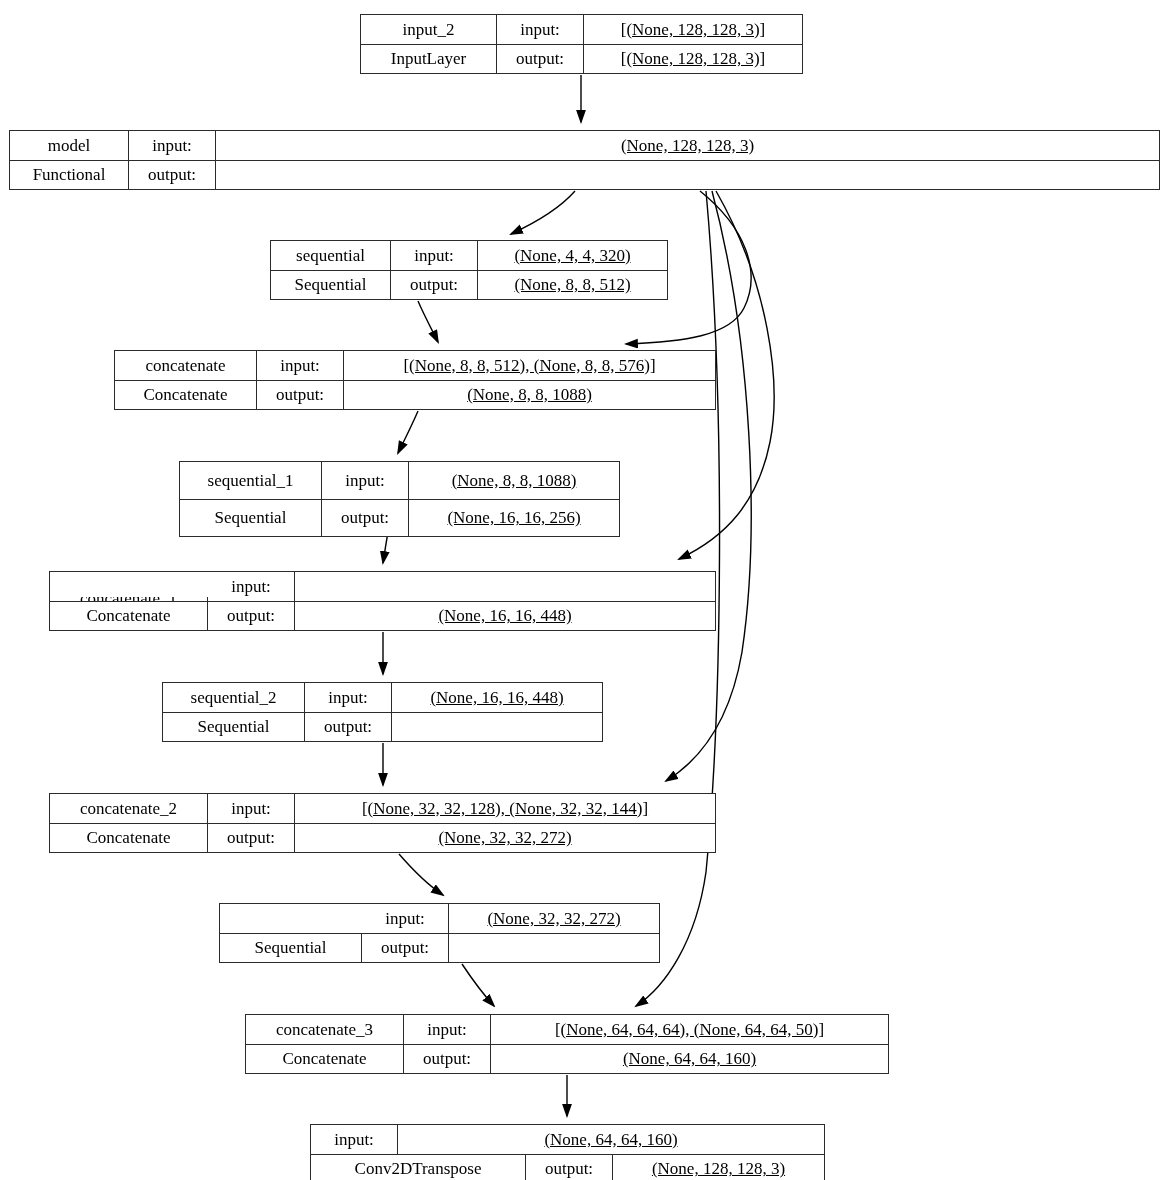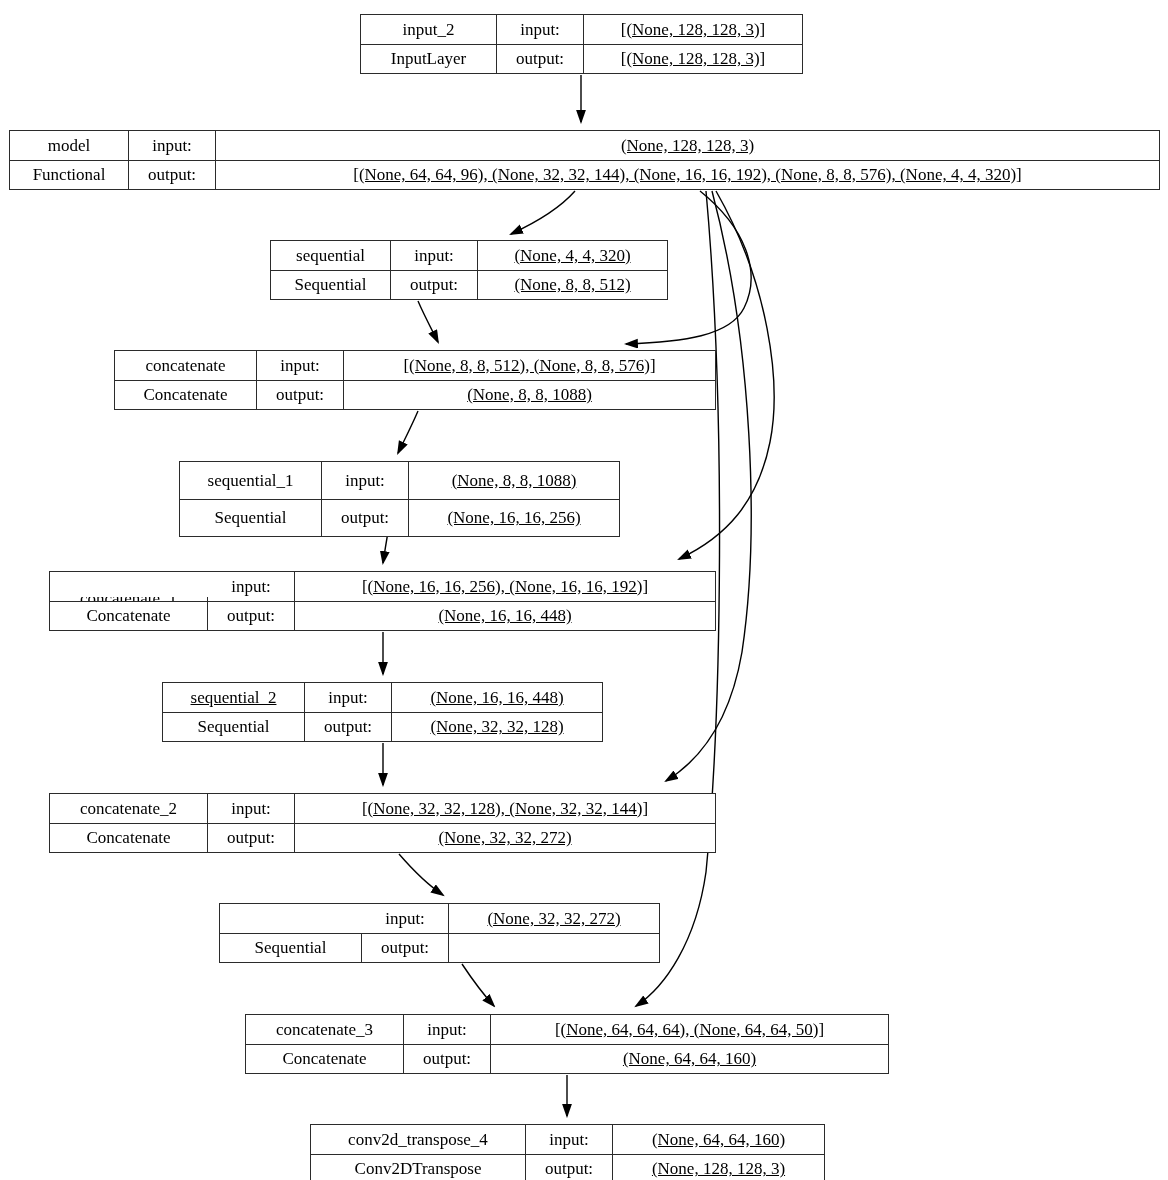--- a/index.html
+++ b/index.html
@@ -120,21 +120,20 @@
       </div>
       <div class="node" style="left: 9px; top: 118px; width: 1151px; height: 60px; text-align: right;">
         <div class="node-row row-top">
           <div class="cell cell-name" style="width: 119px;">model</div>
           <div class="cell cell-io" style="width: 87px;">input:</div>
           <div class="cell cell-shape">(None, 128, 128, 3)</div>
         </div>
         <div class="node-row row-bottom">
           <div class="cell cell-name" style="width: 119px;">Functional</div>
           <div class="cell cell-io" style="width: 87px;">output:</div>
-          <div class="cell cell-shape">[(None, 64, 64, 96), (None, 32, 32, 144), (None, 16, 16, 192), (None, 8, 8, 576), (None, 4, 4, 320)]</div>
         </div>
       </div>
       <div class="node" style="left: 270px; top: 228px; width: 398px; height: 60px;">
         <div class="node-row row-top">
           <div class="cell cell-name" style="width: 120px;">sequential</div>
           <div class="cell cell-io" style="width: 87px;">input:</div>
           <div class="cell cell-shape">(None, 4, 4, 320)</div>
         </div>
         <div class="node-row row-bottom">
           <div class="cell cell-name" style="width: 120px;">Sequential</div>
@@ -163,38 +162,36 @@
         <div class="node-row row-bottom">
           <div class="cell cell-name" style="width: 142px;">Sequential</div>
           <div class="cell cell-io" style="width: 87px;">output:</div>
           <div class="cell cell-shape">(None, 16, 16, 256)</div>
         </div>
       </div>
       <div class="node" style="left: 49px; top: 559px; width: 667px; height: 60px;">
         <div class="node-row row-top">
           <div class="cell cell-name" style="width: 158px; margin-top: 25px;">concatenate_1</div>
           <div class="cell cell-io" style="width: 87px;">input:</div>
-          <div class="cell cell-shape">[(None, 16, 16, 256), (None, 16, 16, 192)]</div>
         </div>
         <div class="node-row row-bottom">
           <div class="cell cell-name" style="width: 158px;">Concatenate</div>
           <div class="cell cell-io" style="width: 87px;">output:</div>
           <div class="cell cell-shape">(None, 16, 16, 448)</div>
         </div>
       </div>
       <div class="node" style="left: 162px; top: 670px; width: 441px; height: 60px;">
         <div class="node-row row-top">
-          <div class="cell cell-name" style="width: 142px; text-decoration: underline;">sequential_2</div>
+          <div class="cell cell-name" style="width: 142px;">sequential_2</div>
           <div class="cell cell-io" style="width: 87px;">input:</div>
           <div class="cell cell-shape">(None, 16, 16, 448)</div>
         </div>
         <div class="node-row row-bottom">
           <div class="cell cell-name" style="width: 142px;">Sequential</div>
           <div class="cell cell-io" style="width: 87px;">output:</div>
-          <div class="cell cell-shape">(None, 32, 32, 128)</div>
         </div>
       </div>
       <div class="node" style="left: 49px; top: 781px; width: 667px; height: 60px;">
         <div class="node-row row-top">
           <div class="cell cell-name" style="width: 158px;">concatenate_2</div>
           <div class="cell cell-io" style="width: 87px;">input:</div>
           <div class="cell cell-shape">[(None, 32, 32, 128), (None, 32, 32, 144)]</div>
         </div>
         <div class="node-row row-bottom">
           <div class="cell cell-name" style="width: 158px;">Concatenate</div>
@@ -220,21 +217,20 @@
           <div class="cell cell-shape">[(None, 64, 64, 64), (None, 64, 64, 50)]</div>
         </div>
         <div class="node-row row-bottom">
           <div class="cell cell-name" style="width: 158px;">Concatenate</div>
           <div class="cell cell-io" style="width: 87px;">output:</div>
           <div class="cell cell-shape">(None, 64, 64, 160)</div>
         </div>
       </div>
       <div class="node" style="left: 310px; top: 1112px; width: 515px; height: 60px;">
         <div class="node-row row-top">
-          <div class="cell cell-name" style="width: 215px;">conv2d_transpose_4</div>
           <div class="cell cell-io" style="width: 87px;">input:</div>
           <div class="cell cell-shape">(None, 64, 64, 160)</div>
         </div>
         <div class="node-row row-bottom">
           <div class="cell cell-name" style="width: 215px;">Conv2DTranspose</div>
           <div class="cell cell-io" style="width: 87px;">output:</div>
           <div class="cell cell-shape">(None, 128, 128, 3)</div>
         </div>
       </div>
     </div>

